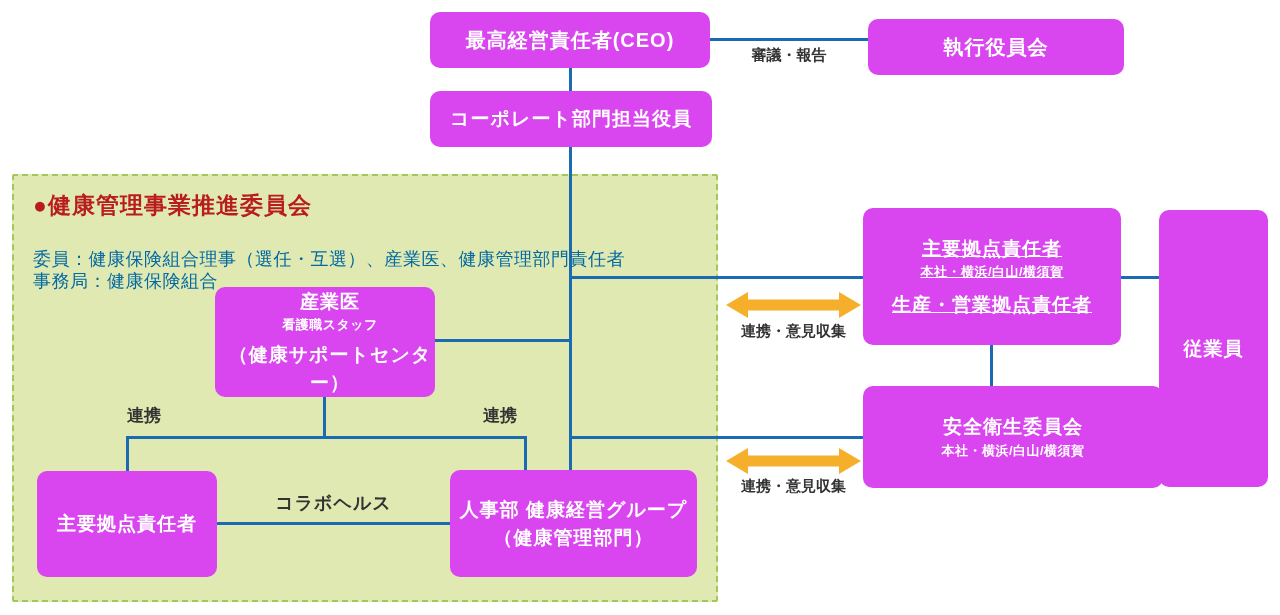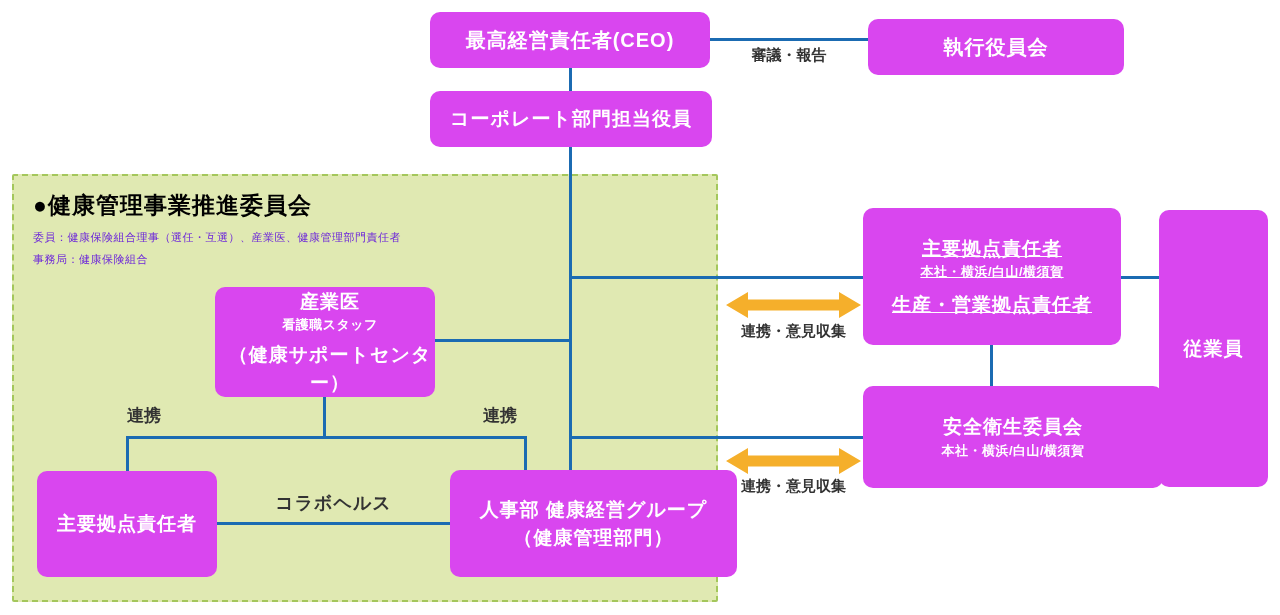--- a/index.html
+++ b/index.html
@@ -2,43 +2,43 @@
 <html><head>
 <meta charset="utf-8">
 <style>
   html,body{margin:0;padding:0;background:#ffffff;}
   body{font-family:"Liberation Sans","DejaVu Sans",sans-serif;}
   .stage{position:relative;width:1280px;height:615px;background:#ffffff;overflow:hidden;}
 
   
   .panel{position:absolute;left:12px;top:174px;width:706px;height:428px;
          background:#e0e9b2;border:2px dashed #a4c75c;border-radius:2px;box-sizing:border-box;z-index:0;}
-  .panel-title{position:absolute;left:33px;top:190px;font-size:23px;font-weight:bold;color:#000000;z-index:3;letter-spacing:1px;}
-  .panel-sub{position:absolute;left:33px;color:#6d28d9;font-size:11px;z-index:3;letter-spacing:0.5px;}
+  .panel-title{position:absolute;left:33px;top:190px;font-size:23px;font-weight:bold;color:#b91c1c;z-index:3;letter-spacing:1px;}
+  .panel-sub{position:absolute;left:33px;color:#0369a1;font-size:18px;z-index:3;letter-spacing:0.5px;margin-top:17px;}
   .panel-sub.s1{top:230px;}
   .panel-sub.s2{top:252px;}
 
   
   .line{position:absolute;background:#1b6bb2;z-index:1;}
 
   
   .node{position:absolute;background:#d946ef;border-radius:10px;color:#ffffff;
         display:flex;flex-direction:column;align-items:center;justify-content:center;
         text-align:center;z-index:2;box-sizing:border-box;}
   .node .t-lg{font-size:19px;font-weight:bold;line-height:1.45;letter-spacing:1px;}
   .node .t-xl{font-size:20px;font-weight:bold;letter-spacing:1px;}
   .node .t-sm{font-size:13px;font-weight:bold;line-height:1.5;letter-spacing:0.5px;}
 
   .n-ceo{left:430px;top:12px;width:280px;height:56px;}
   .n-exec{left:868px;top:19px;width:256px;height:56px;}
   .n-corp{left:430px;top:91px;width:282px;height:56px;}
   .n-occ{left:215px;top:287px;width:220px;height:110px;padding-left:10px;}
   .n-occ .gap{height:6px;}
   .n-union{left:37px;top:471px;width:180px;height:106px;}
-  .n-hr{left:450px;top:470px;width:287px;height:107px;}
+  .n-hr{left:450px;top:470px;width:247px;height:107px;}
   .n-site{left:863px;top:208px;width:258px;height:137px;text-decoration:underline;}
   .n-site .gap{height:9px;}
   .n-safety{left:863px;top:386px;width:300px;height:102px;}
   .n-emp{left:1159px;top:210px;width:109px;height:277px;}
 
   
   .lbl{position:absolute;color:#333333;z-index:3;text-align:center;}
   .lbl-shingi{left:729px;top:46px;width:120px;font-size:15px;font-weight:bold;}
   .lbl-renkei{width:64px;font-size:17px;font-weight:600;}
   .lbl-renkei.left{left:112px;top:404px;}

